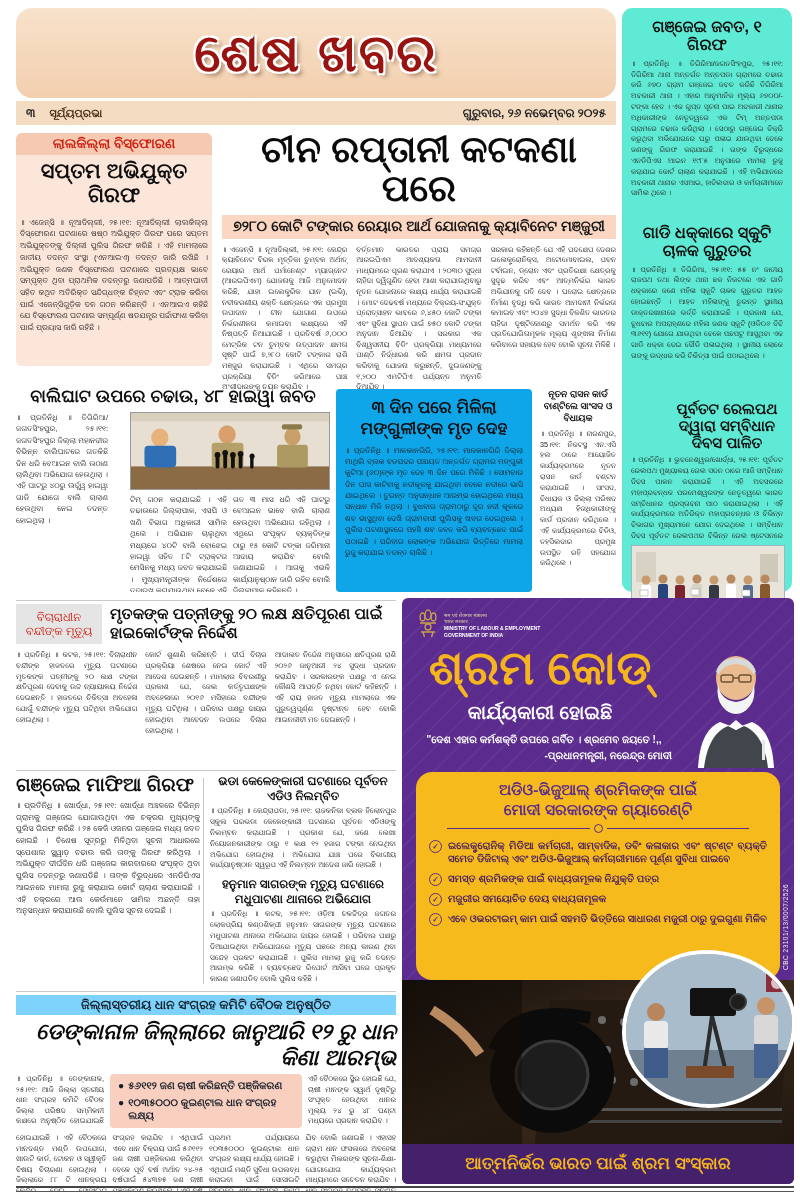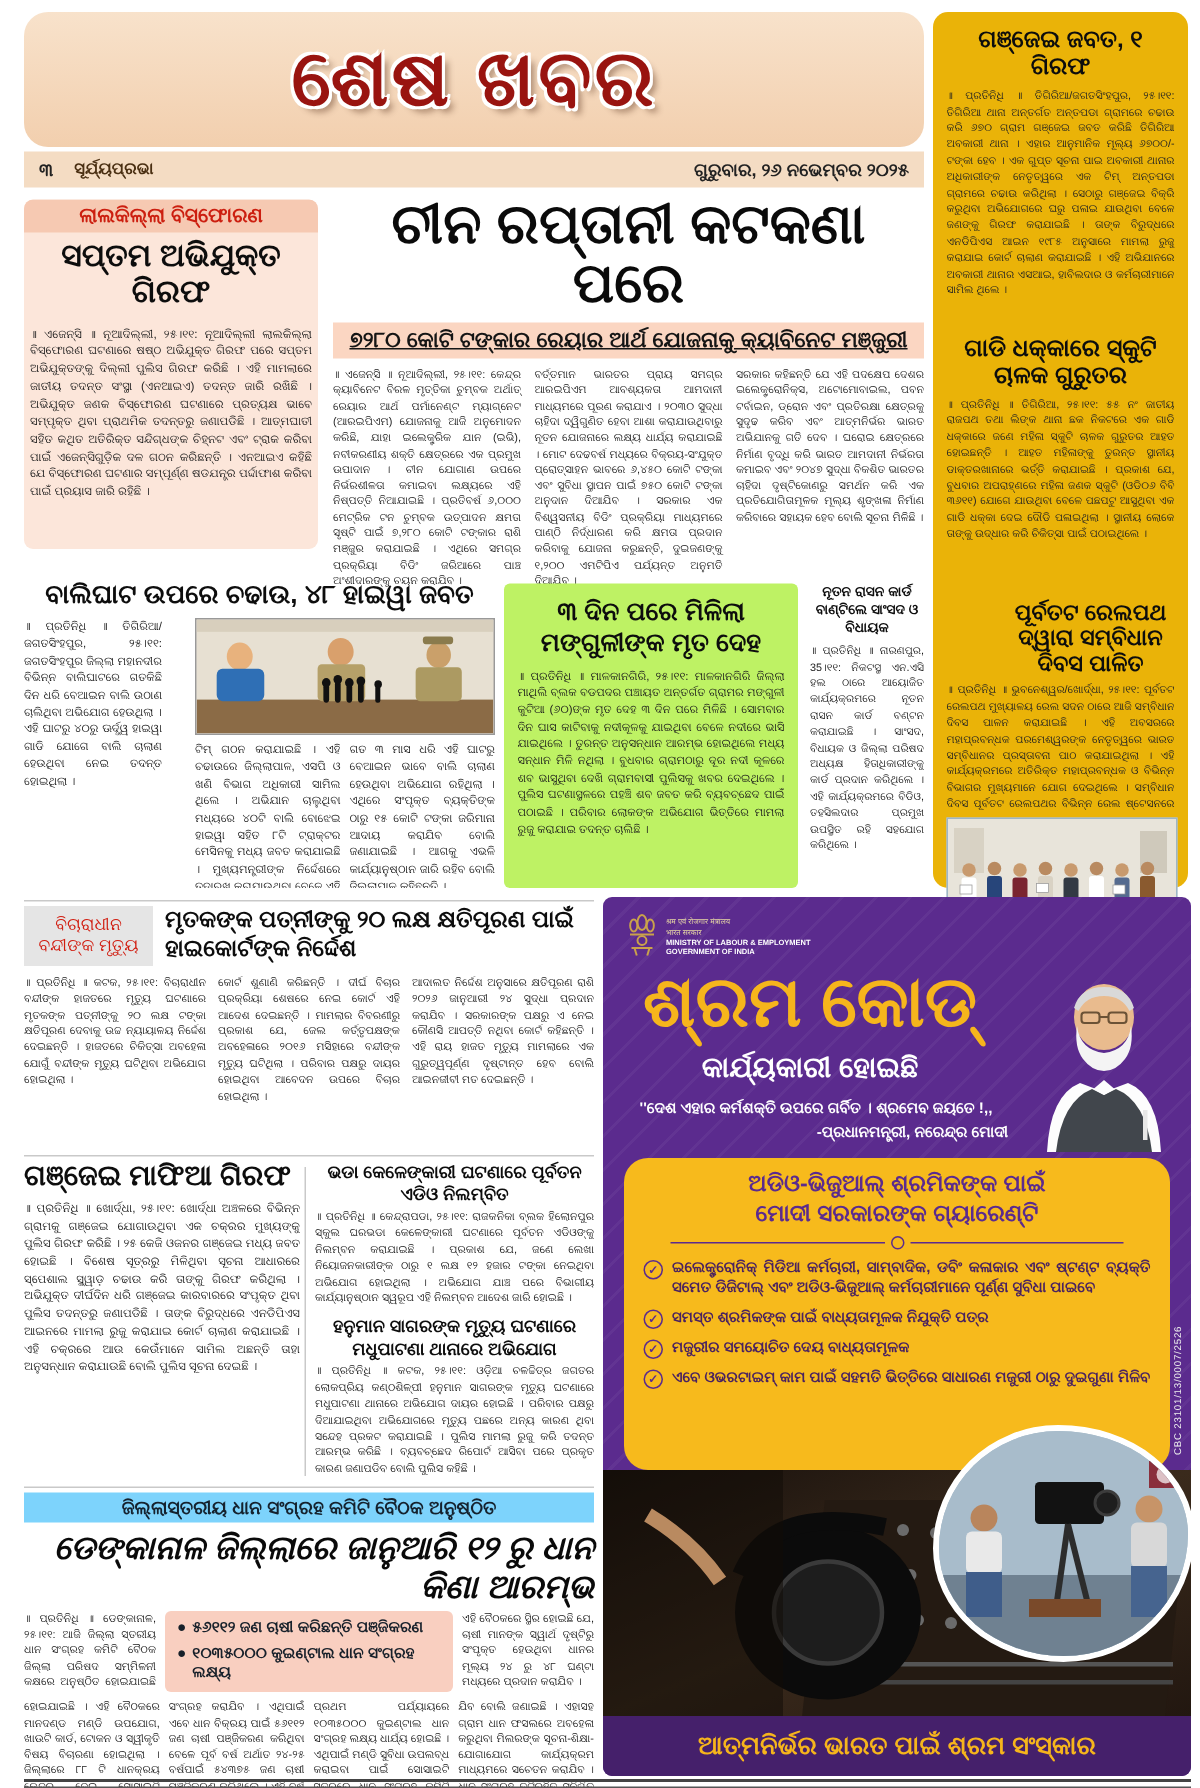--- a/index.html
+++ b/index.html
@@ -10,49 +10,49 @@
   .masthead{left:16px;top:8px;width:600px;height:90px;border-radius:16px;
     background:linear-gradient(180deg,#f8e2cb,#f2cfae);display:flex;align-items:center;justify-content:center;}
   .masthead-title{font-size:52px;font-weight:bold;color:#991410;margin:0;letter-spacing:2px;
     text-shadow:2px 2px 0 #fff,-2px -2px 0 #fff,2px -2px 0 #fff,-2px 2px 0 #fff,4px 4px 4px rgba(80,40,20,.45);}
   .dateline{left:16px;top:101px;width:600px;height:24px;background:#f4dcc3;display:flex;
     justify-content:space-between;align-items:center;padding:0 10px;box-sizing:border-box;
     font-weight:bold;font-size:12px;color:#222;}
   .dateline .left-group{display:flex;gap:14px;align-items:center;}
   .paper-name{font-size:11px;color:#4a2f12;}
   
-  .right-rail{left:622px;top:8px;width:170px;height:584px;background:#eab308;border-radius:10px;
+  .right-rail{left:622px;top:8px;width:170px;height:584px;background:#5eead4;border-radius:10px;
     padding:8px 9px;box-sizing:border-box;}
   .rail-headline{font-size:16px;font-weight:bold;text-align:center;color:#0d0d0d;line-height:1.15;margin:2px 0 4px;}
   .rail-headline.two{font-size:15px;margin-left:40px;}
   .rail-body{font-size:7.2px;text-align:justify;line-height:1.5;color:#222;overflow:hidden;}
   .rail-photo{width:100%;height:84px;border:1px solid #9db6c6;background:#cfd6dd;margin-top:4px;overflow:hidden;}
   
   .left-story{left:16px;top:133px;width:196px;height:233px;background:#fce6da;border-radius:6px;overflow:hidden;}
   .kicker{height:22px;background:#f6c9b2;color:#cc1f10;font-weight:bold;font-size:13.5px;
     display:flex;align-items:center;justify-content:center;}
   .left-story h2{font-size:21px;font-weight:bold;text-align:center;margin:4px 6px 2px;color:#0d0d0d;}
   .left-story .story-body{padding:2px 4px;font-size:7.8px;text-align:justify;line-height:1.5;height:160px;overflow:hidden;}
   
   .main-story{left:222px;top:131px;width:394px;height:248px;}
   .main-headline{font-size:37px;font-weight:bold;text-align:center;line-height:1.05;margin:0;color:#0a0a0a;}
   .subhead{margin-top:6px;height:24px;background:#fbd6c2;font-size:14.5px;font-weight:bold;
-    display:flex;align-items:center;justify-content:center;color:#151515;text-decoration:underline;}
+    display:flex;align-items:center;justify-content:center;color:#151515;}
   .main-cols{display:flex;gap:9px;margin-top:6px;height:156px;overflow:hidden;}
   .mcol{flex:1;font-size:7.3px;text-align:justify;line-height:1.45;color:#222;}
   
   .sand-story{left:16px;top:386px;width:314px;height:209px;}
   .sand-story h3{font-size:17.5px;font-weight:bold;text-align:center;margin:0;color:#0d0d0d;}
   .sand-grid{display:flex;gap:22px;margin-top:5px;height:182px;overflow:hidden;}
   .sand-intro{width:92px;font-size:7.6px;text-align:justify;line-height:1.5;}
   .sand-right{flex:1;}
   .photo-press{height:76px;border:1px solid #999;overflow:hidden;background:#e7e0d2;}
   .sand-cols{display:flex;gap:6px;margin-top:4px;height:98px;overflow:hidden;}
   .sand-cols div{flex:1;font-size:7.6px;text-align:justify;line-height:1.5;}
-  .manjula{left:336px;top:389px;width:196px;height:203px;background:#bef264;border-radius:4px;
+  .manjula{left:336px;top:389px;width:196px;height:203px;background:#0ea5e9;border-radius:4px;
     padding:8px 9px;box-sizing:border-box;overflow:hidden;}
   .manjula h3{font-size:17px;font-weight:bold;text-align:center;line-height:1.25;margin:0 0 5px;color:#0d0d0d;}
   .manjula .story-body{font-size:7.6px;text-align:justify;line-height:1.5;}
   .ration{left:540px;top:389px;width:76px;height:203px;overflow:hidden;}
   .ration h4{font-size:9.2px;font-weight:bold;text-align:center;line-height:1.3;margin:0 0 4px;color:#0d0d0d;}
   .ration .story-body{font-size:7.2px;text-align:justify;line-height:1.5;}
   
   .hline{border-top:1px solid #c9c9c9;height:0;}
   .court{left:16px;top:604px;width:380px;height:163px;}
   .court-head{display:flex;gap:8px;align-items:center;}

